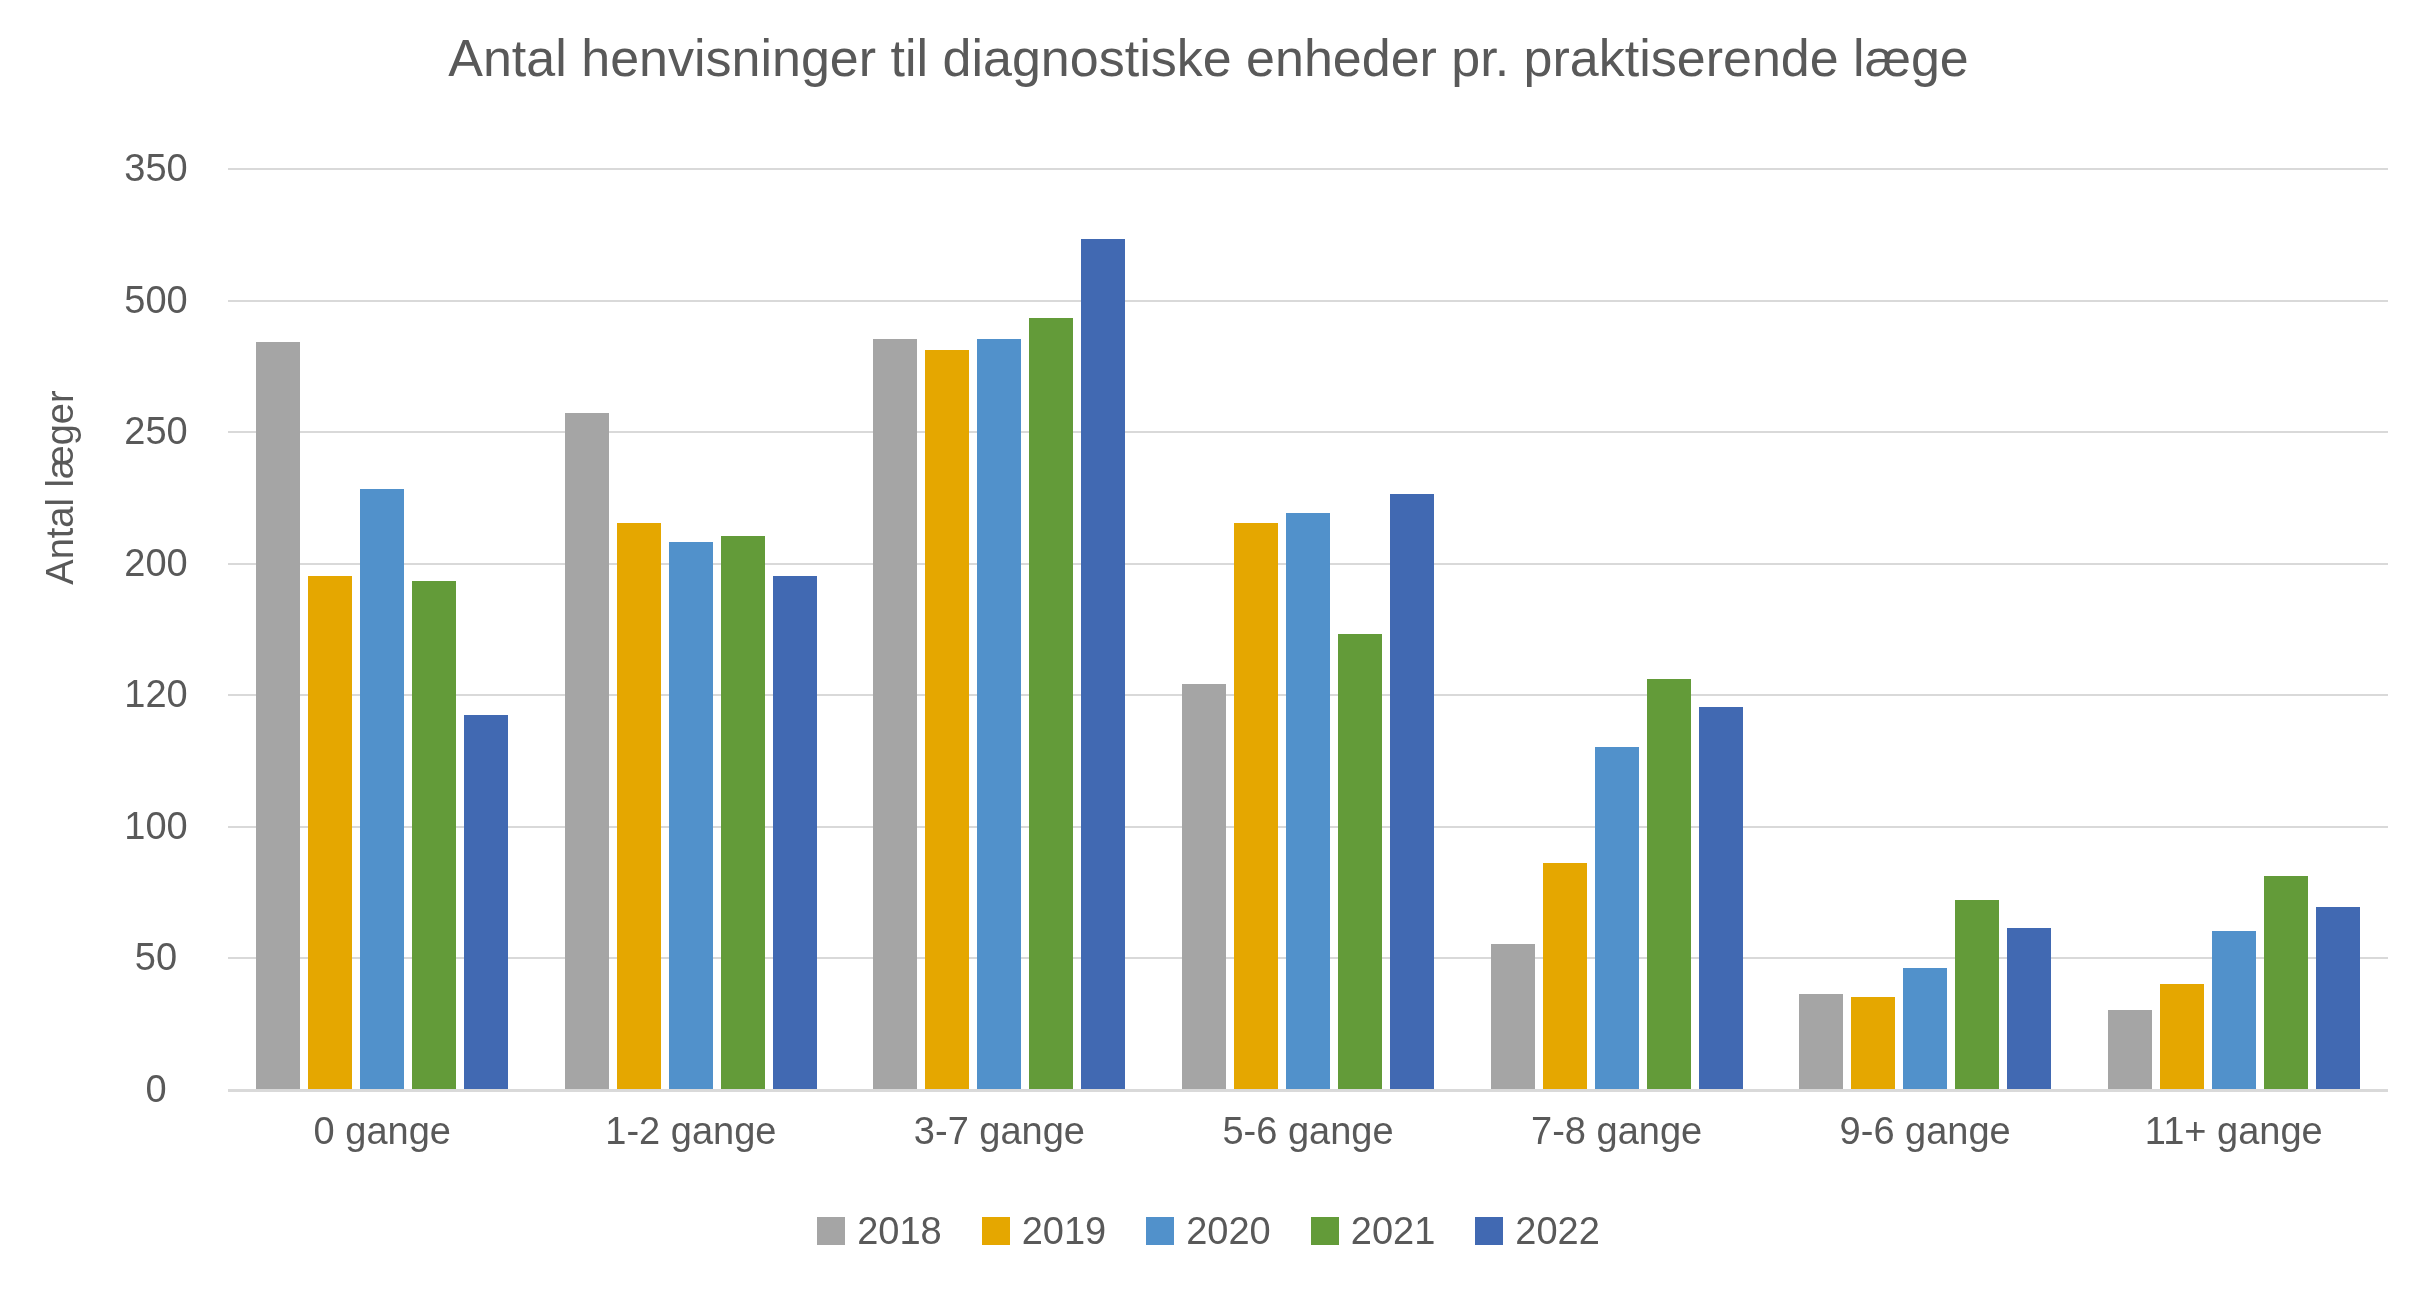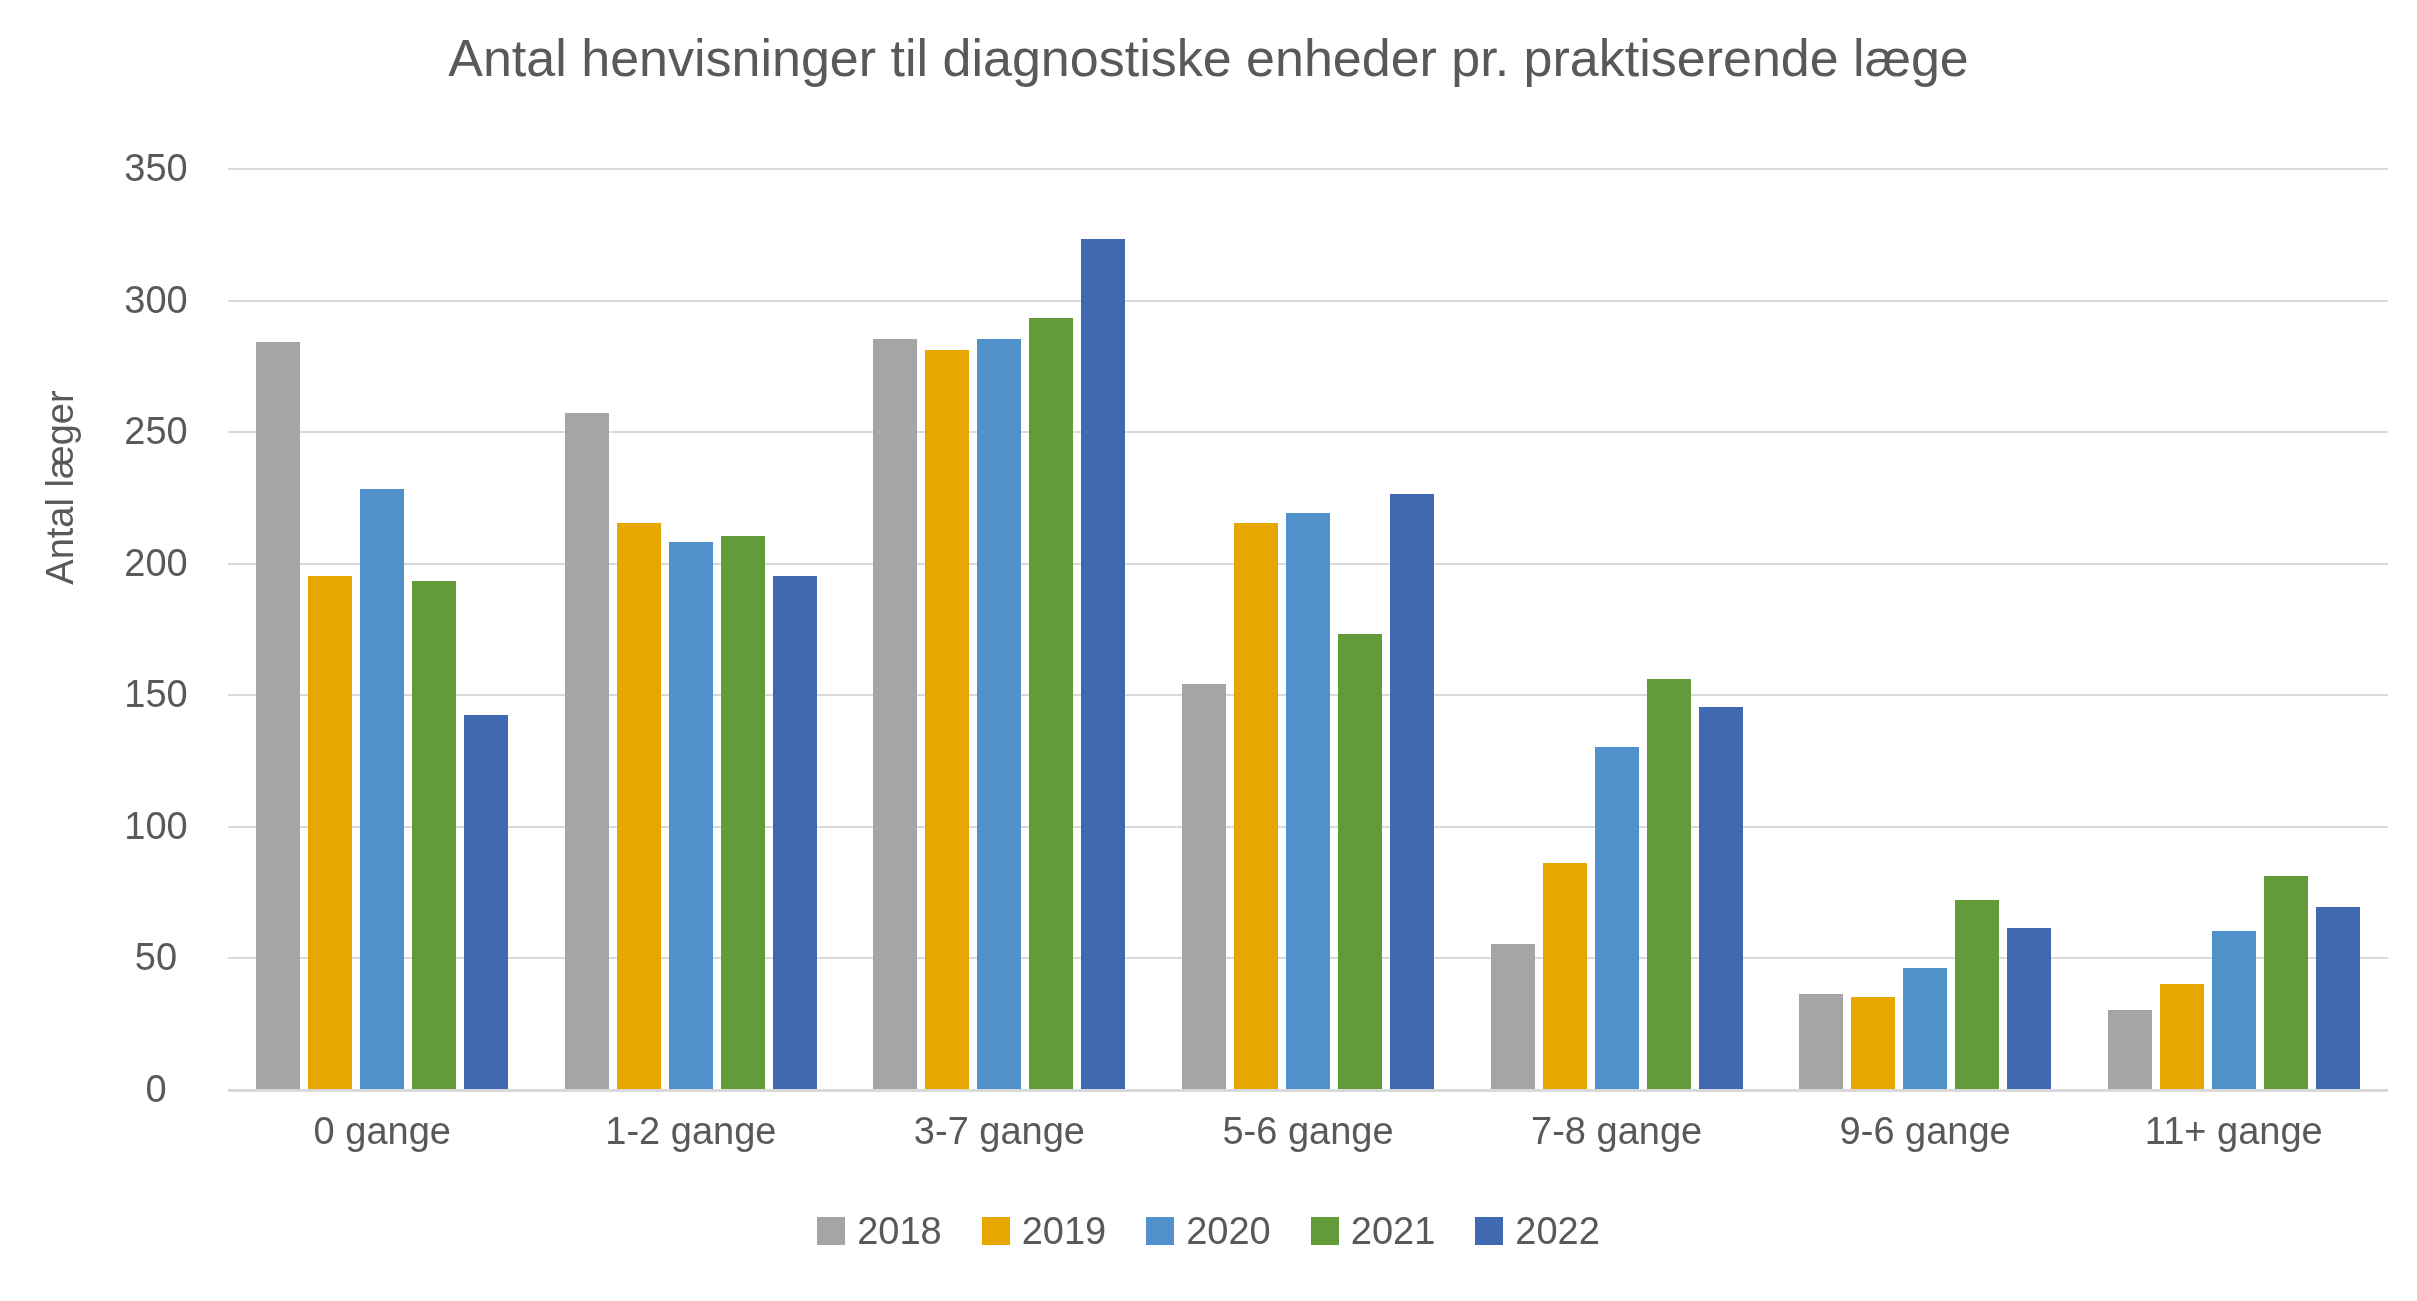--- a/index.html
+++ b/index.html
@@ -176,24 +176,24 @@
 <div id="chart-root">
 
   <div id="chart-title">Antal henvisninger til diagnostiske enheder pr. praktiserende læge</div>
 
   <div id="y-axis-title">Antal læger</div>
 
   <div id="y-tick-layer">
       <div class="ytick" style="top: 1089px;">0</div>
       <div class="ytick" style="top: 957.429px;">50</div>
       <div class="ytick" style="top: 825.857px;">100</div>
-      <div class="ytick" style="top: 694.286px;">150</div>
+      <div class="ytick" style="top: 694.286px;">120</div>
       <div class="ytick" style="top: 562.714px;">200</div>
       <div class="ytick" style="top: 431.143px;">250</div>
-      <div class="ytick" style="top: 299.571px;">300</div>
+      <div class="ytick" style="top: 299.571px;">500</div>
       <div class="ytick" style="top: 168px;">350</div>
     </div>
 
   <div id="plot-area">
     <div id="gridlines">
         <div class="gridline baseline" style="top: 921px;"></div>
         <div class="gridline" style="top: 789.429px;"></div>
         <div class="gridline" style="top: 657.857px;"></div>
         <div class="gridline" style="top: 526.286px;"></div>
         <div class="gridline" style="top: 394.714px;"></div>

